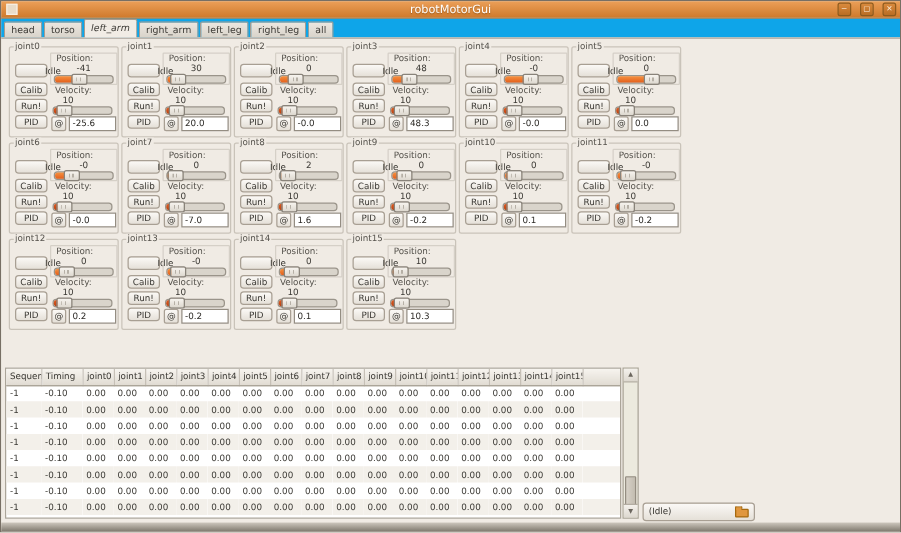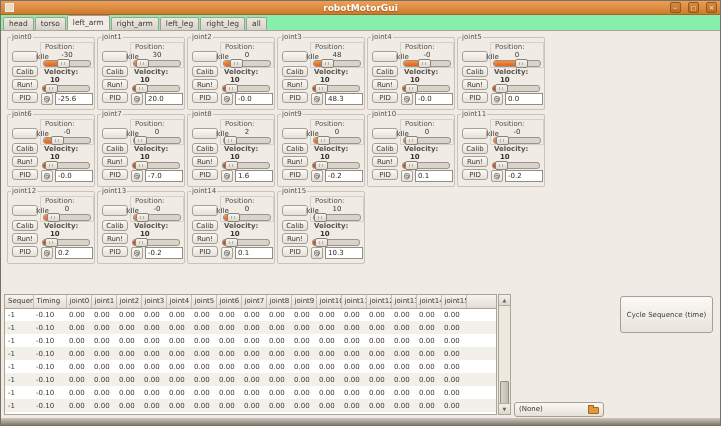--- a/index.html
+++ b/index.html
@@ -6,55 +6,55 @@
 html,body { margin:0; padding:0; }
 body {
   width:721px; height:426px; position:relative; overflow:hidden;
   font-family:"DejaVu Sans", sans-serif; background:#efebe4;
 }
 .window { position:absolute; inset:0; border:1px solid #776f64; background:#f0ebe4; }
 
 
 .titlebar { position:absolute; top:0; left:0; right:0; height:14px;
   background:linear-gradient(#eb9f58,#cf7a2c); border-bottom:1px solid #a5651f; }
-.title { display:block; text-align:center; font-size:9px; font-weight:bold; color:#fff;
+.title { display:block; text-align:center; font-size:9px; font-weight:normal; color:#fff;
   line-height:14px; text-shadow:0 1px 1px rgba(90,50,0,.5); }
 .win-icon { position:absolute; left:4px; top:2px; width:9px; height:9px;
   border:1px solid #f7ede0; background:#e9dcc9; }
 .winbtns { position:absolute; right:3px; top:1px; }
 .winbtn { display:inline-block; width:11px; height:11px; margin-left:2px; vertical-align:top;
   background:linear-gradient(#d98a3d,#b96d24); border:1px solid #8d5a1d; border-radius:2px;
   color:#fbeedd; font-size:6px; line-height:10px; text-align:center; }
 
 
 .tabbar { position:absolute; top:14px; left:0; right:0; height:15px;
-  background:#86efac; display:flex; align-items:flex-end; padding-left:2px; }
+  background:#0ea5e9; display:flex; align-items:flex-end; padding-left:2px; }
 .tab { height:13px; padding:0 5px; font-size:7.5px; line-height:12px; color:#3c3a35;
   background:linear-gradient(#ece7e0,#d8d3ca); border:1px solid #a39c91; border-bottom:none;
   border-radius:2px 2px 0 0; margin-right:1px; }
-.tab.active { height:15px; line-height:14px; background:#f1ece5; position:relative; z-index:2; }
+.tab.active { height:15px; line-height:14px; background:#f1ece5; position:relative; z-index:2;font-style:italic; }
 
 
 .content { position:absolute; top:29px; left:0; right:0; bottom:0;
   background:#f0ebe4; border-top:1px solid #aaa49a; }
 
 
 .joints-grid { position:absolute; left:6px; top:2px; display:grid;
   grid-template-columns:repeat(6,88px); grid-auto-rows:77px; column-gap:2px; }
 .joint { position:relative; width:88px; height:73px; margin-top:4px;
   border:1px solid #c9c3b9; border-radius:2px; background:#f0ebe4; }
 .jname { position:absolute; top:-5px; left:3px; font-size:7px; color:#55524c;
   background:#f0ebe4; padding:0 1px; line-height:8px; }
 .jbtn { position:absolute; left:4px; width:26px; height:11px; font-size:7px; line-height:10px;
   text-align:center; color:#3a3833; background:linear-gradient(#fbf9f6,#e5e0d8);
   border:1px solid #a89f93; border-radius:3px; }
 .idle  { top:13px;padding-left:23px; } .calib { top:28px; } .run { top:41px; } .pid { top:54px; }
 .posbox { position:absolute; left:32px; top:4px; width:54px; height:26px;
   border:1px solid #d5d0c7; border-radius:1px; }
-.velbox { position:absolute; left:32px; top:30px; width:54px; height:25px;font-weight:bold; }
+.velbox { position:absolute; left:32px; top:30px; width:54px; height:25px; }
 .plabel,.vlabel { position:absolute; top:1px; left:4px; font-size:7px; color:#55524c; line-height:7px; }
 .pval { position:absolute; top:9px; left:0; right:0; text-align:center; font-size:7px; color:#3a3833; line-height:7px; }
 .vval { position:absolute; top:9px; left:10px; font-size:7px; color:#3a3833; line-height:7px; }
 .slider { position:absolute; width:48px; height:7px; background:#d9d4cb;
   border:1px solid #9a948a; border-radius:3px; }
 .pslider { top:17px; left:2px; }
 .vslider { top:17px; left:2px; }
 .fill { position:absolute; left:0; top:0; bottom:0;
   background:linear-gradient(#f59140,#e4601c); border-radius:3px 0 0 3px; }
 .vslider .fill { background:linear-gradient(#e05a20,#b84312); }
@@ -139,21 +139,21 @@
   <div class="content">
     <div class="joints-grid" id="joints">
   <div class="joint">
     <div class="jname">joint0</div>
     <div class="jbtn idle">Idle</div>
     <div class="jbtn calib">Calib</div>
     <div class="jbtn run">Run!</div>
     <div class="jbtn pid">PID</div>
     <div class="posbox">
       <div class="plabel">Position:</div>
-      <div class="pval">-30</div>
+      <div class="pval">-41</div>
       <div class="slider pslider">
         <div class="fill" style="width: 40%;"></div>
         <div class="thumb" style="left: 12.7px;"></div>
       </div>
     </div>
     <div class="velbox">
       <div class="vlabel">Velocity:</div>
       <div class="vval">10</div>
       <div class="slider vslider">
         <div class="fill" style="width: 17%;"></div>
@@ -774,23 +774,22 @@
       </table>
     </div>
     <div class="vscroll">
       <div class="sb-btn sb-up">▲</div>
       <div class="sb-thumb"></div>
       <div class="sb-btn sb-down">▼</div>
     </div>
 
 
     <div class="combo">
-      <span>(None)</span>
+      <span>(Idle)</span>
       <span class="folder-icon"></span>
     </div>
 
     <div class="cycle-buttons" id="cycle-buttons">
-        <div class="cycle-btn">Cycle Sequence (time)</div>
       </div>
   </div>
 
   <div class="bottom-edge"></div>
 </div>
 
 </body></html>

